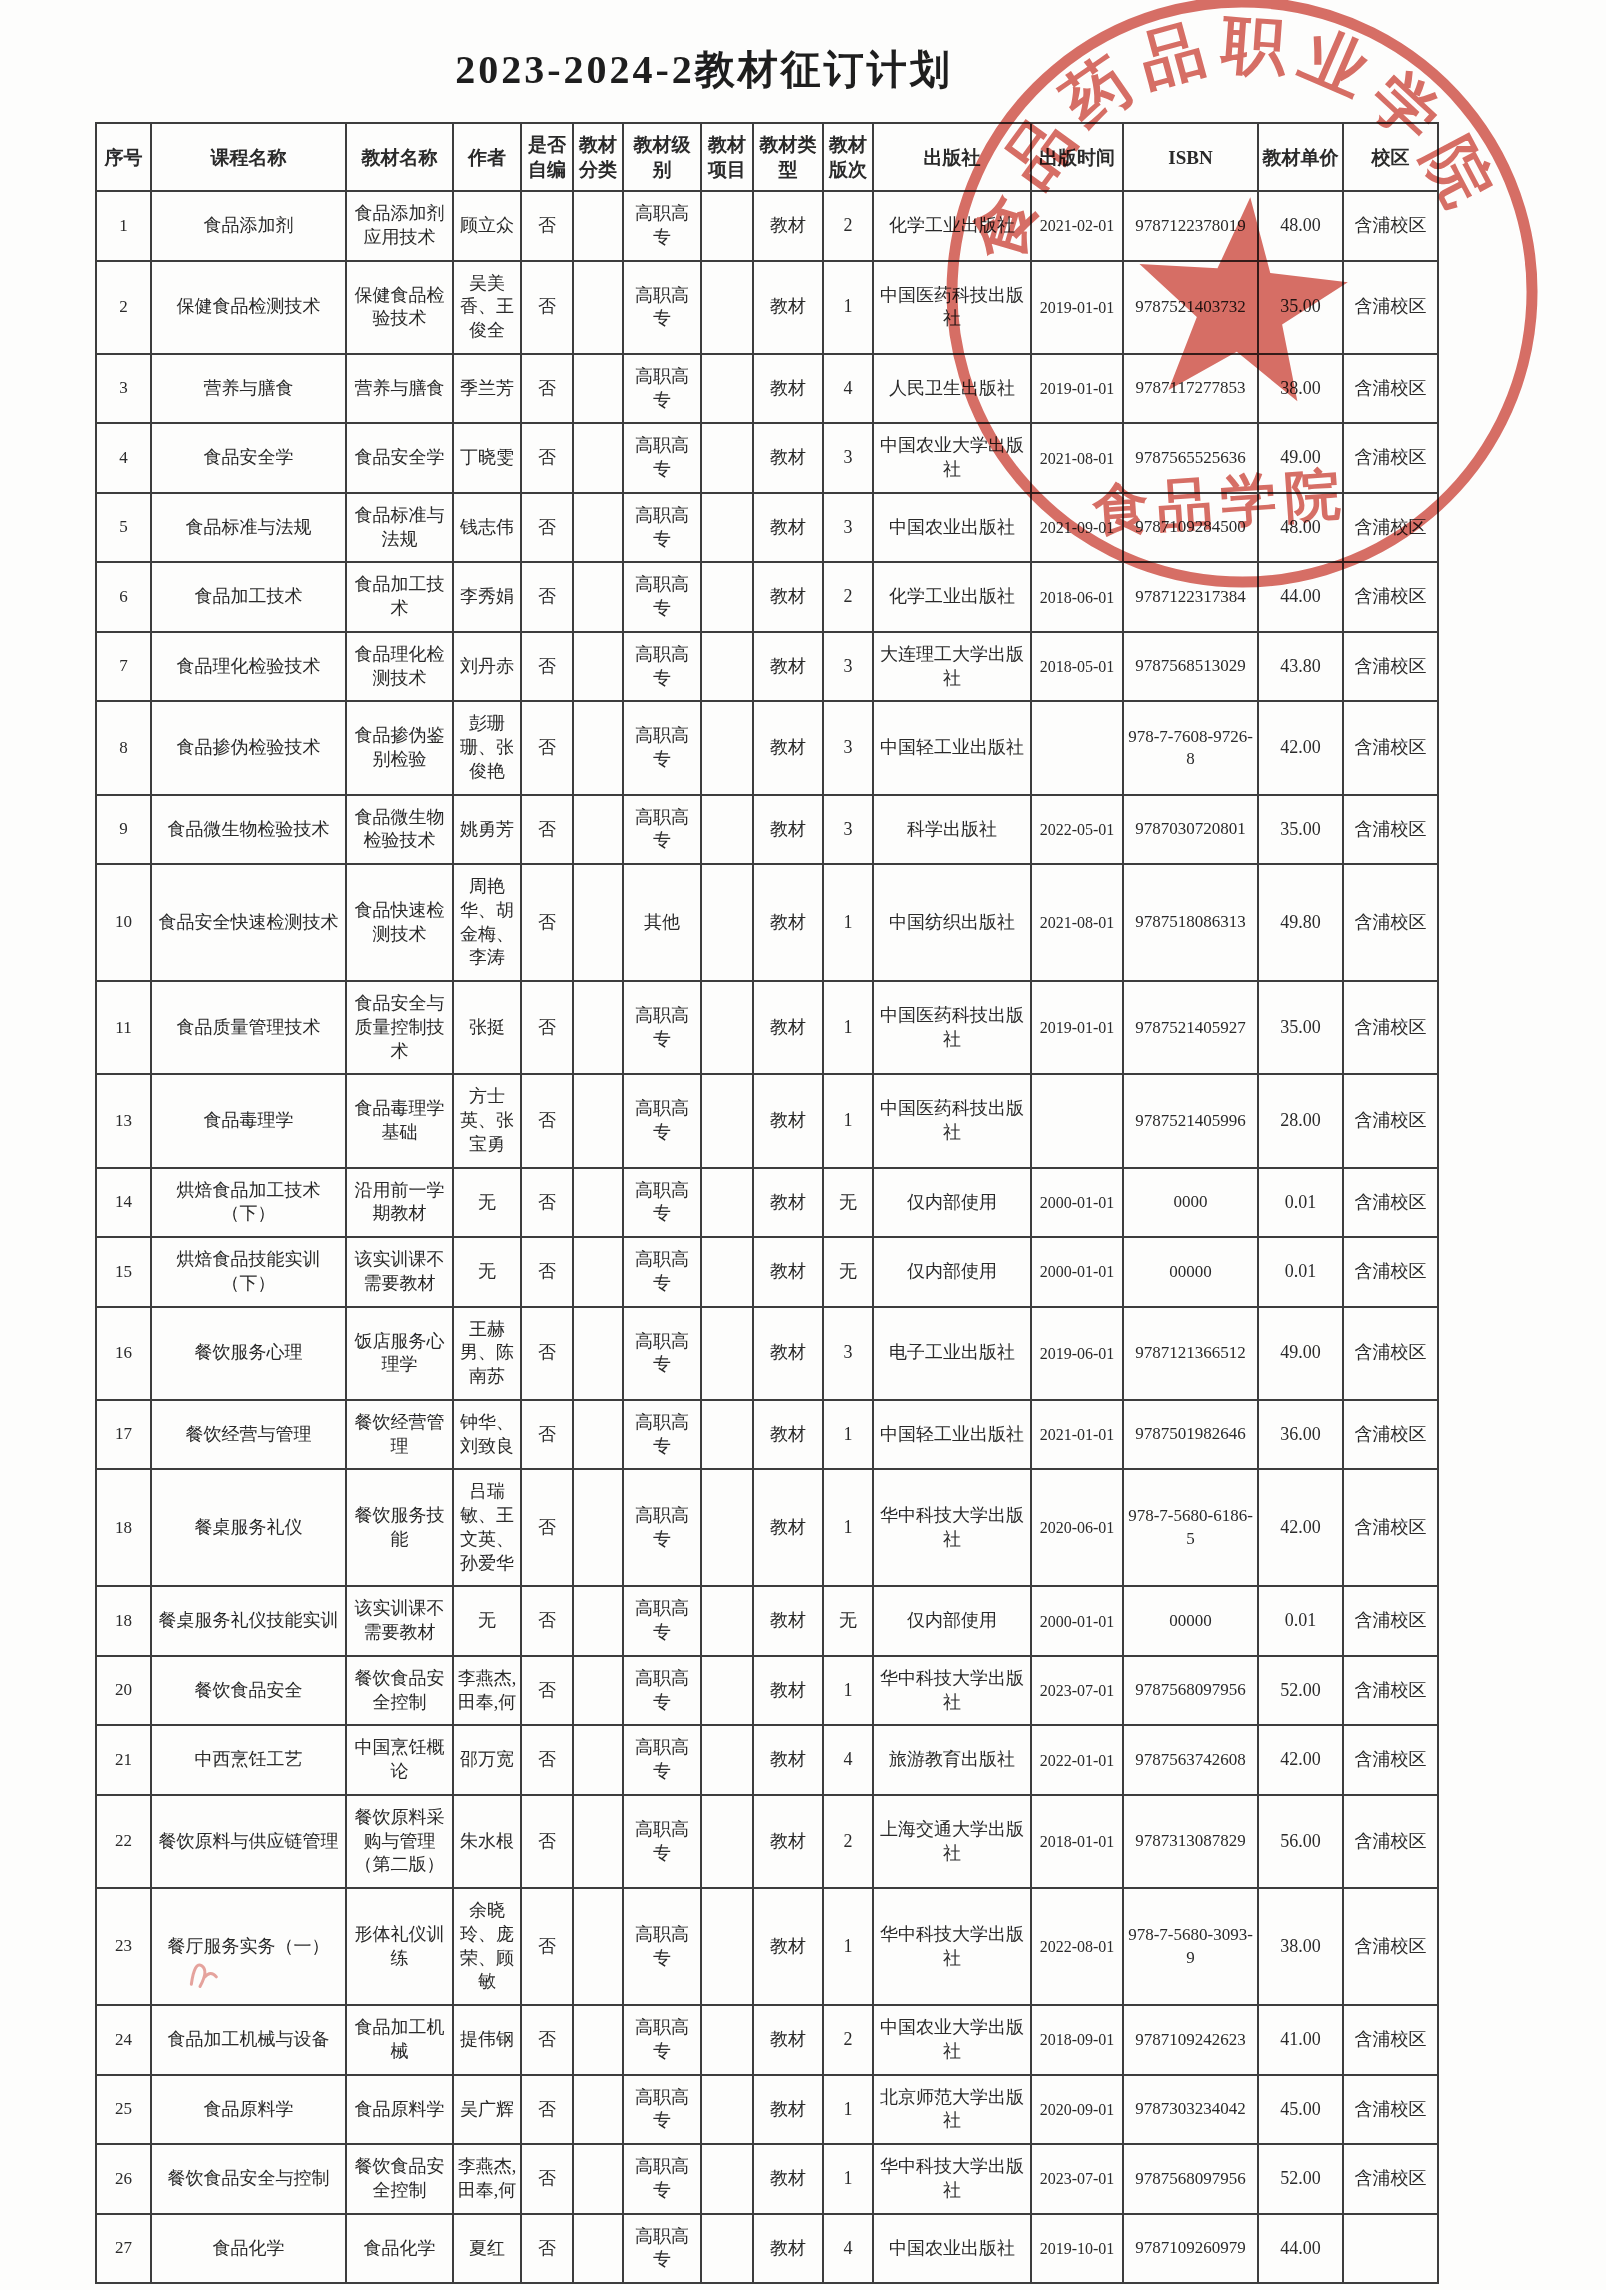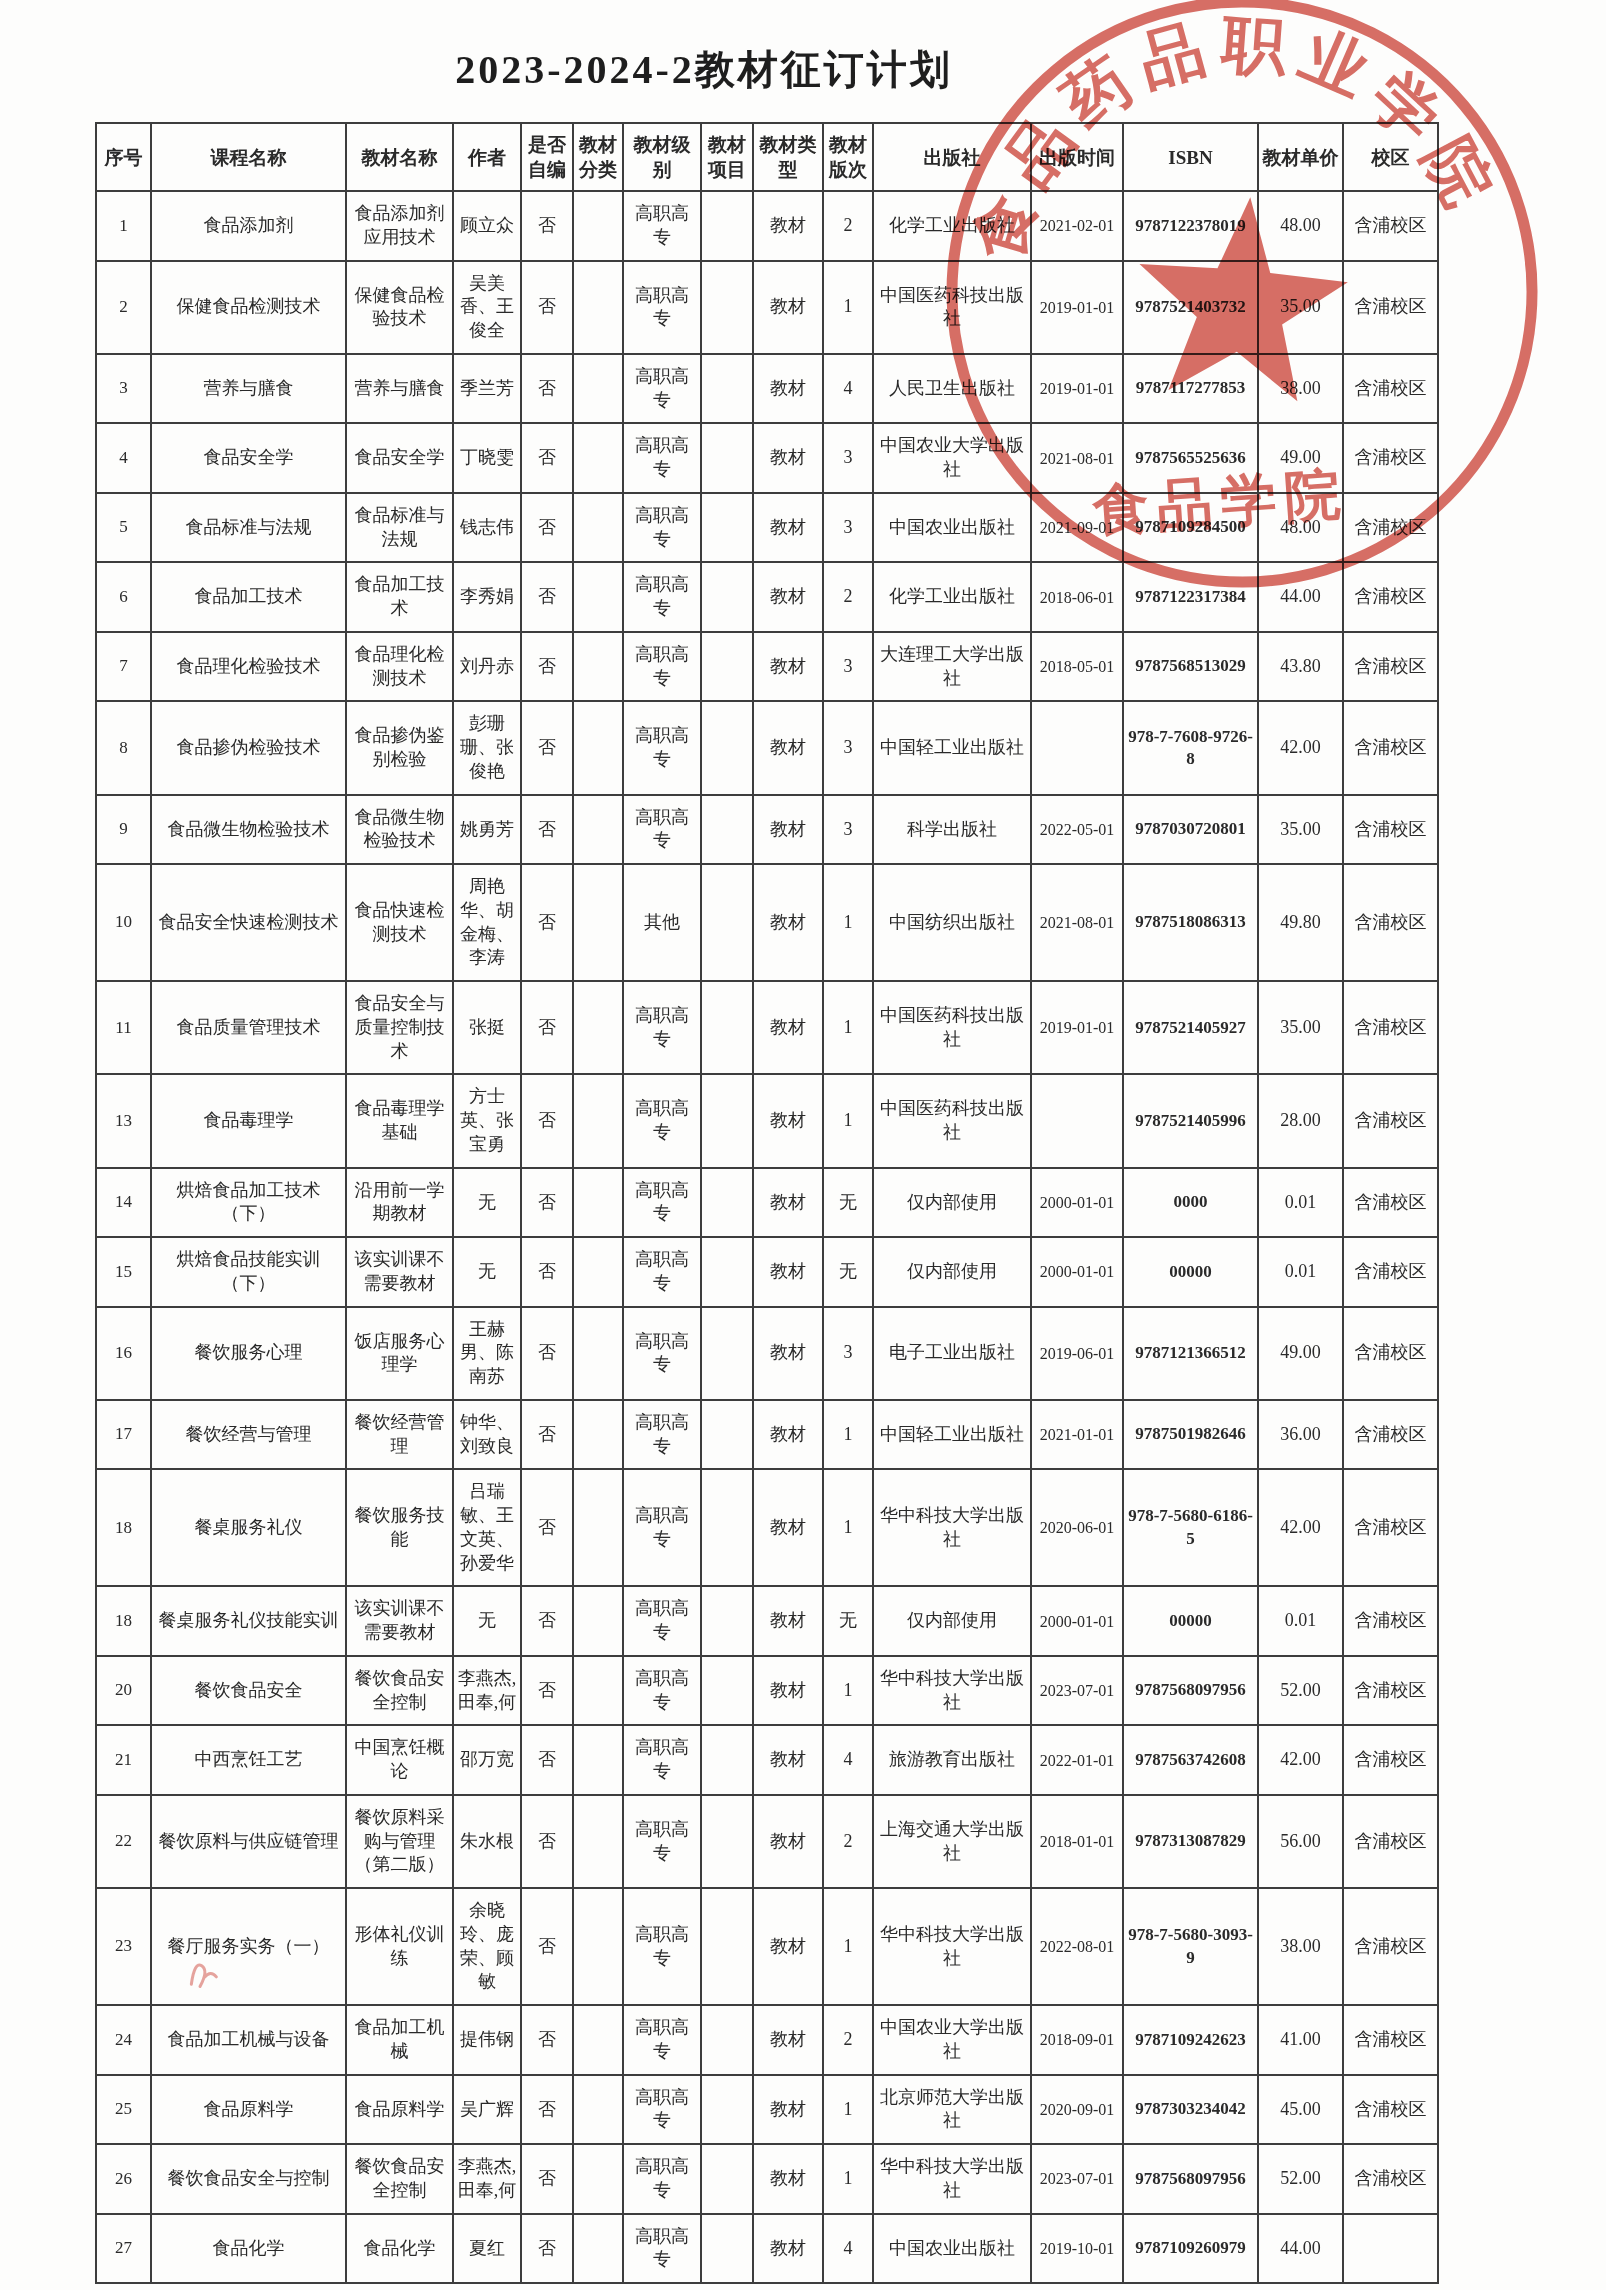--- a/index.html
+++ b/index.html
@@ -42,21 +42,21 @@
     word-break:break-all;
     color:#2a2a2a;
   }
   table.order th{
     font-weight:bold;
     font-size:19px;
     padding:8px 2px;
     height:44px;
   }
   table.order td.c0{font-size:17px;}
-  table.order td.c12{font-size:17px;letter-spacing:0;font-weight:bold;}
+  table.order td.c12{font-size:17px;letter-spacing:0;}
   table.order td.c11{font-size:16px;}
   
   .stamp{
     position:absolute;
     left:932px;top:-18px;
     width:620px;height:620px;
     opacity:.72;
     mix-blend-mode:multiply;
     transform:rotate(5deg);
     pointer-events:none;

